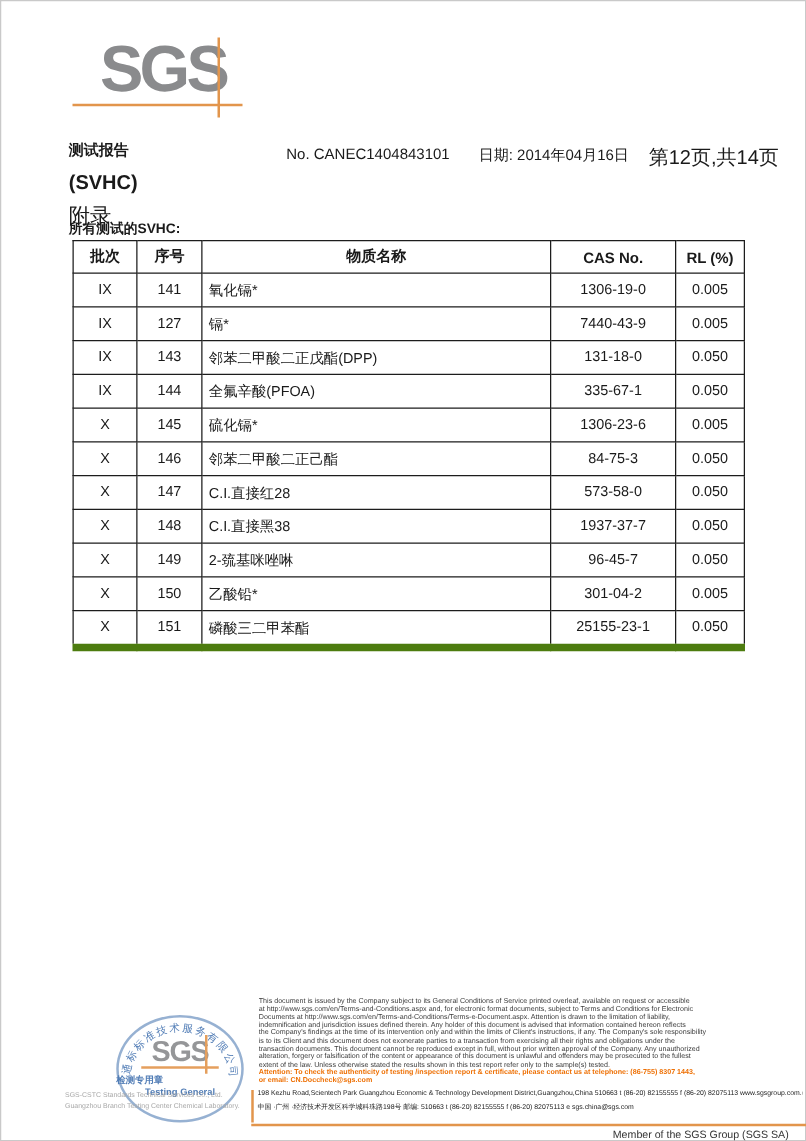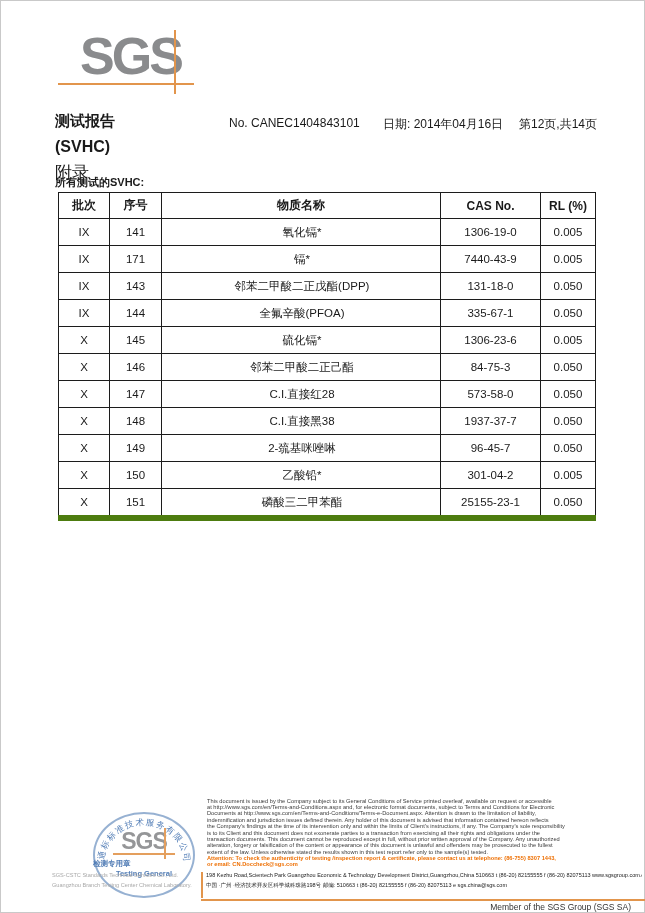--- a/index.html
+++ b/index.html
@@ -8,36 +8,36 @@
         box-shadow:inset 0 0 0 1px #c9c9c9;overflow:hidden;color:#1a1a1a;}
 
   
   .logo{position:absolute;left:0;top:0;width:220px;height:110px;}
   .logo-text{position:absolute;left:80px;top:28px;font-size:52px;font-weight:bold;
              color:#8a8b8d;letter-spacing:-3px;line-height:56px;}
   .logo-hline{position:absolute;left:58px;top:83px;width:136px;height:2px;background:#e2954c;}
   .logo-vline{position:absolute;left:174px;top:30px;width:2px;height:64px;background:#e2954c;}
 
   
-  .title{position:absolute;left:55px;top:112px;font-size:15px;font-weight:bold;}
+  .title{position:absolute;left:55px;top:112px;font-size:12px;font-weight:bold;}
   .report-no{position:absolute;left:229px;top:116px;font-size:12px;}
   .date{position:absolute;left:383px;top:116px;font-size:12px;}
-  .pageinfo{position:absolute;left:519px;top:116px;font-size:12px;text-align:center;}
+  .pageinfo{position:absolute;left:519px;top:116px;font-size:16px;text-align:center;}
   .subtitle{position:absolute;left:55px;top:138px;font-size:16px;font-weight:bold;}
   .appendix{position:absolute;left:55px;top:161px;font-size:17px;font-weight:normal;}
   .listlabel{position:absolute;left:55px;top:175px;font-size:11px;font-weight:bold;}
 
   
   table.svhc{position:absolute;left:58px;top:192px;border-collapse:collapse;
              font-size:11.5px;table-layout:fixed;}
   table.svhc th,table.svhc td{border:1px solid #1c1c1c;padding:0 3px;overflow:hidden;}
   table.svhc{border-bottom:6px solid #4d7c0f;}
   table.svhc th{height:25px;font-weight:bold;font-size:12px;text-align:center;}
   table.svhc td{height:26px;text-align:center;margin-top:20px;}
-  table.svhc td.c2{text-align:center;padding-left:5px;}
+  table.svhc td.c2{text-align:left;padding-left:5px;}
   .w0{width:51px}.w1{width:52px}.w2{width:279px}.w3{width:100px}.w4{width:55px}
 
   
   .stamp{position:absolute;left:93px;top:812px;width:102px;height:86px;opacity:.9;}
   .stamp-circle{position:absolute;left:0;top:0;right:0;bottom:0;border-radius:50%;
                 border:2px solid rgba(62,110,172,.6);}
   .stamp-arc{position:absolute;left:0;top:0;}
   .stamp-sgs{position:absolute;left:0;right:0;top:17px;text-align:center;font-size:23px;
              font-weight:bold;color:#8a8b8d;letter-spacing:-1px;line-height:24px;}
   .stamp-hline{position:absolute;left:20px;top:41px;width:62px;height:1.5px;background:#e2954c;}
@@ -101,21 +101,21 @@
     <tbody>
         <tr>
           <td class="c0">IX</td>
           <td class="c1">141</td>
           <td class="c2">氧化镉*</td>
           <td class="c3">1306-19-0</td>
           <td class="c4">0.005</td>
         </tr>
         <tr>
           <td class="c0">IX</td>
-          <td class="c1">171</td>
+          <td class="c1">127</td>
           <td class="c2">镉*</td>
           <td class="c3">7440-43-9</td>
           <td class="c4">0.005</td>
         </tr>
         <tr>
           <td class="c0">IX</td>
           <td class="c1">143</td>
           <td class="c2">邻苯二甲酸二正戊酯(DPP)</td>
           <td class="c3">131-18-0</td>
           <td class="c4">0.050</td>

